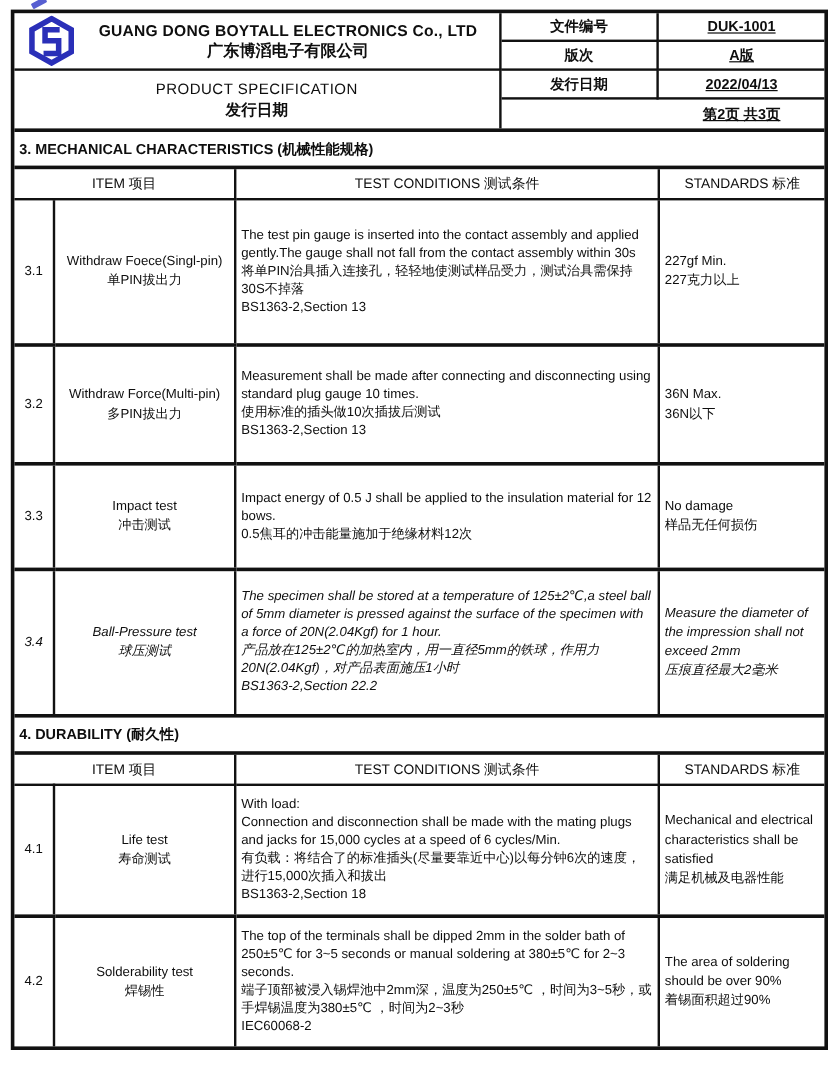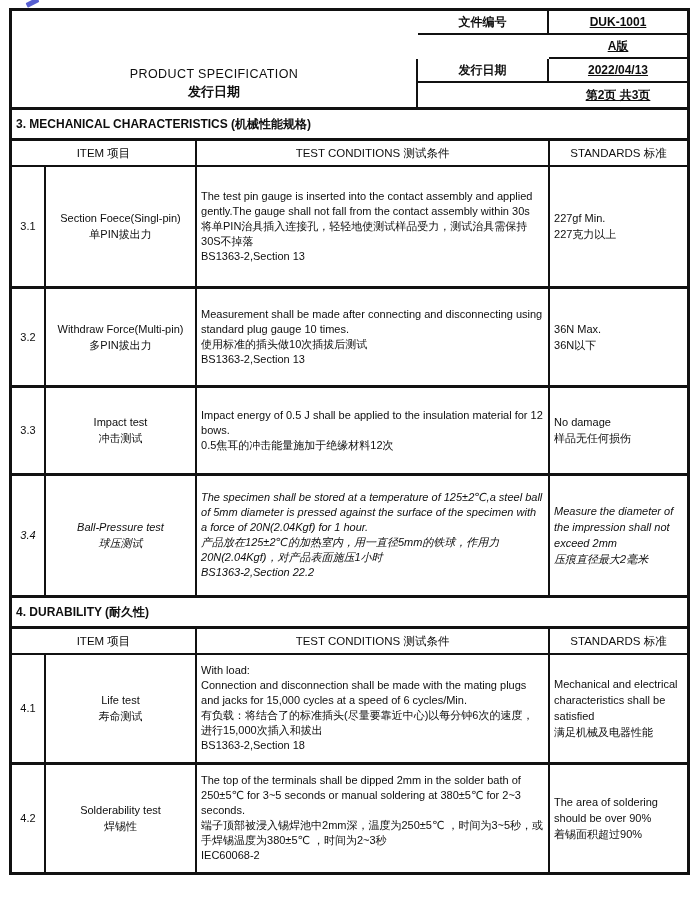--- a/index.html
+++ b/index.html
@@ -68,22 +68,33 @@
   #sec-1 tr.r1 > td{height:109px;}
 </style>
 </head>
 <body>
 
 <div class="artifact"></div>
 
 <div class="doc">
 
   <div class="hdr">
+    <div class="cell-company">
+      <svg class="logo" viewBox="0 0 100 100">
+        <path d="M50 6 L89 28 V72 L50 94 L11 72 V28 Z" fill="none" stroke="#2a2fb8" stroke-width="11"></path>
+        <path d="M66 28 H37 V50 H64 V75 H34" fill="none" stroke="#2a2fb8" stroke-width="11"></path>
+      </svg>
+      <div class="company-text">
+        <div class="company-en">GUANG DONG BOYTALL ELECTRONICS Co., LTD</div>
+        <div class="company-zh">广东博滔电子有限公司</div>
+      </div>
+    </div>
     <div class="hcell hlabel">文件编号</div>
     <div class="hcell hvalue">DUK-1001</div>
+    <div class="hcell hlabel">版次</div>
     <div class="hcell hvalue">A版</div>
     <div class="cell-product">
       <div class="product-en">PRODUCT SPECIFICATION</div>
       <div class="product-zh">发行日期</div>
     </div>
     <div class="hcell hlabel">发行日期</div>
     <div class="hcell hvalue">2022/04/13</div>
     <div class="hcell hvalue last">第2页  共3页</div>
   </div>
 
@@ -100,21 +111,21 @@
         <tr>
           <th colspan="2">ITEM 项目</th>
           <th>TEST CONDITIONS 测试条件</th>
           <th>STANDARDS 标准</th>
         </tr>
       </thead>
       <tbody>
           <tr class="r0">
             <td class="c-num">3.1</td>
             <td class="c-item">
-              <div>Section Foece(Singl-pin)</div>
+              <div>Withdraw Foece(Singl-pin)</div>
               <div>单PIN拔出力</div>
             </td>
             <td class="c-cond">
               <div>The test pin gauge is inserted into the contact assembly and applied gently.The gauge shall not fall from the contact assembly within 30s</div>
               <div>将单PIN治具插入连接孔，轻轻地使测试样品受力，测试治具需保持30S不掉落</div>
               <div>BS1363-2,Section 13</div>
             </td>
             <td class="c-std">
               <div>227gf Min.</div>
               <div>227克力以上</div>

